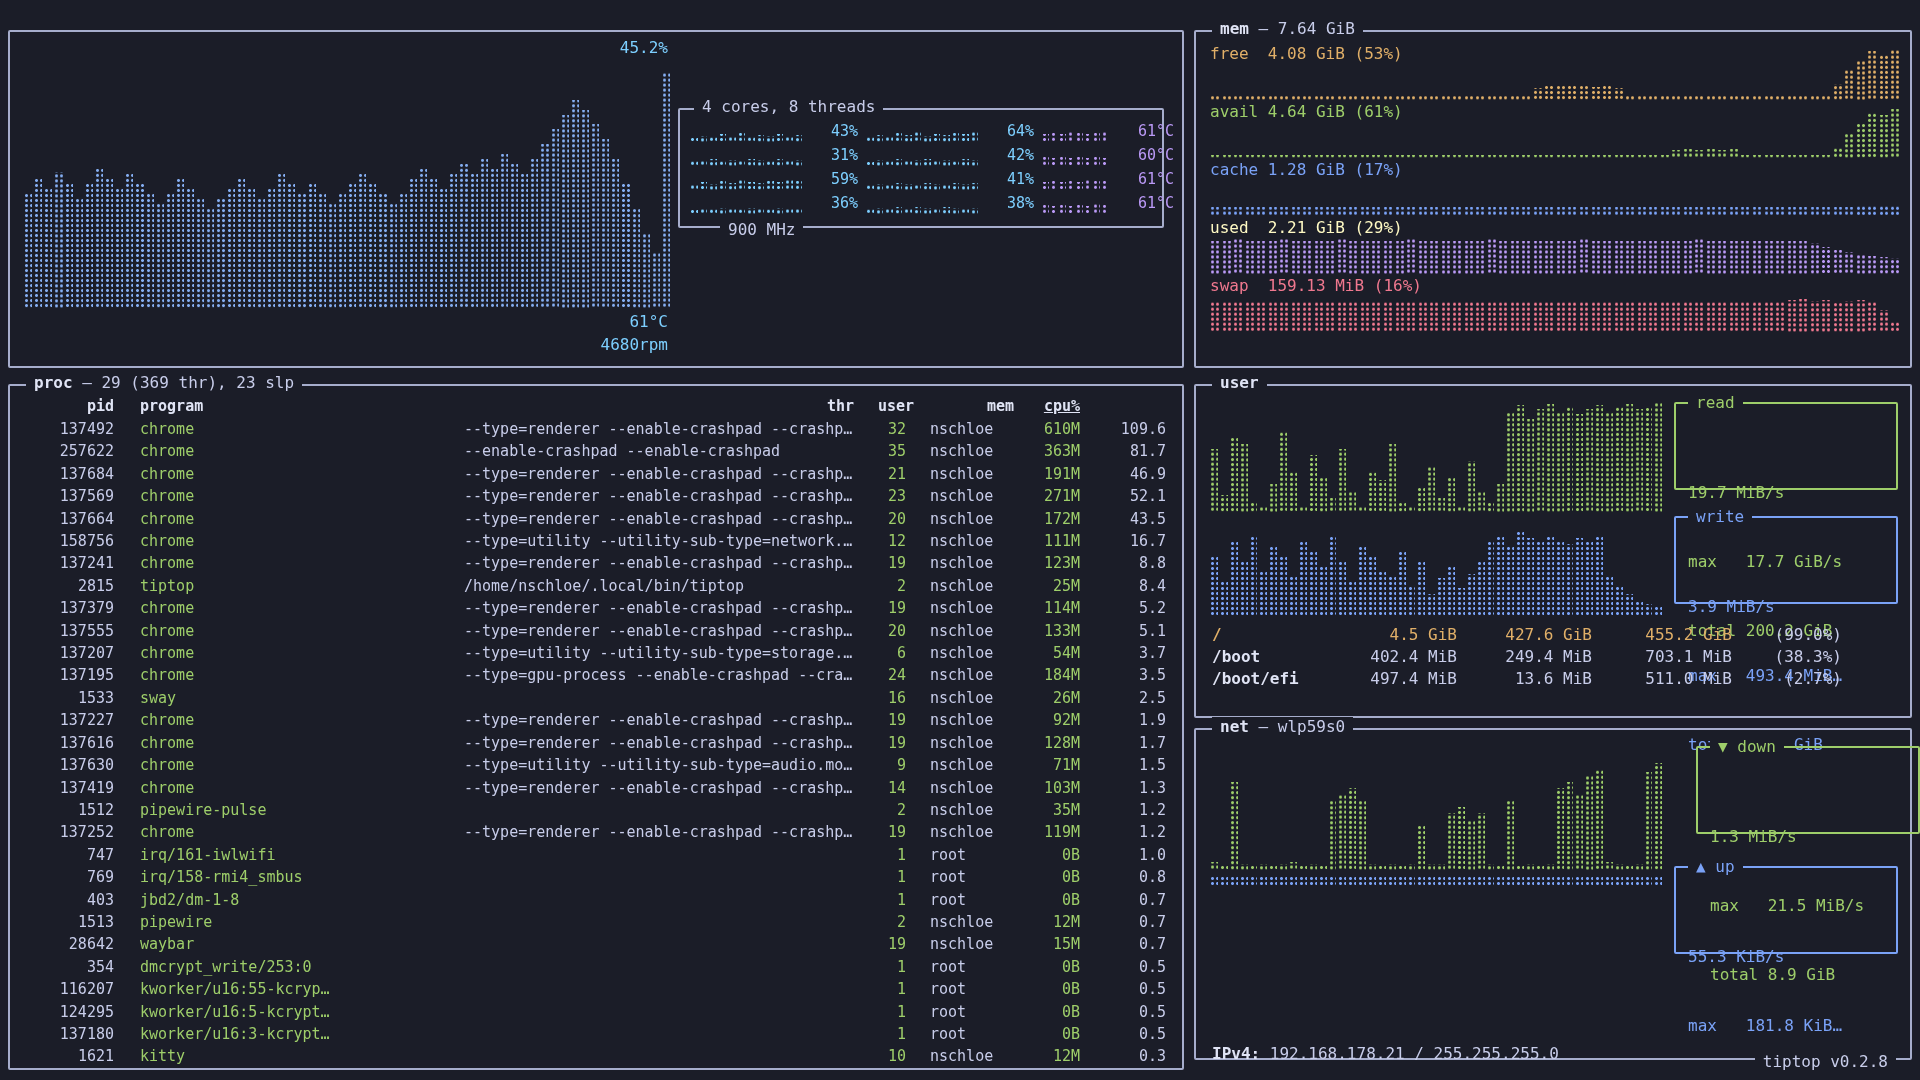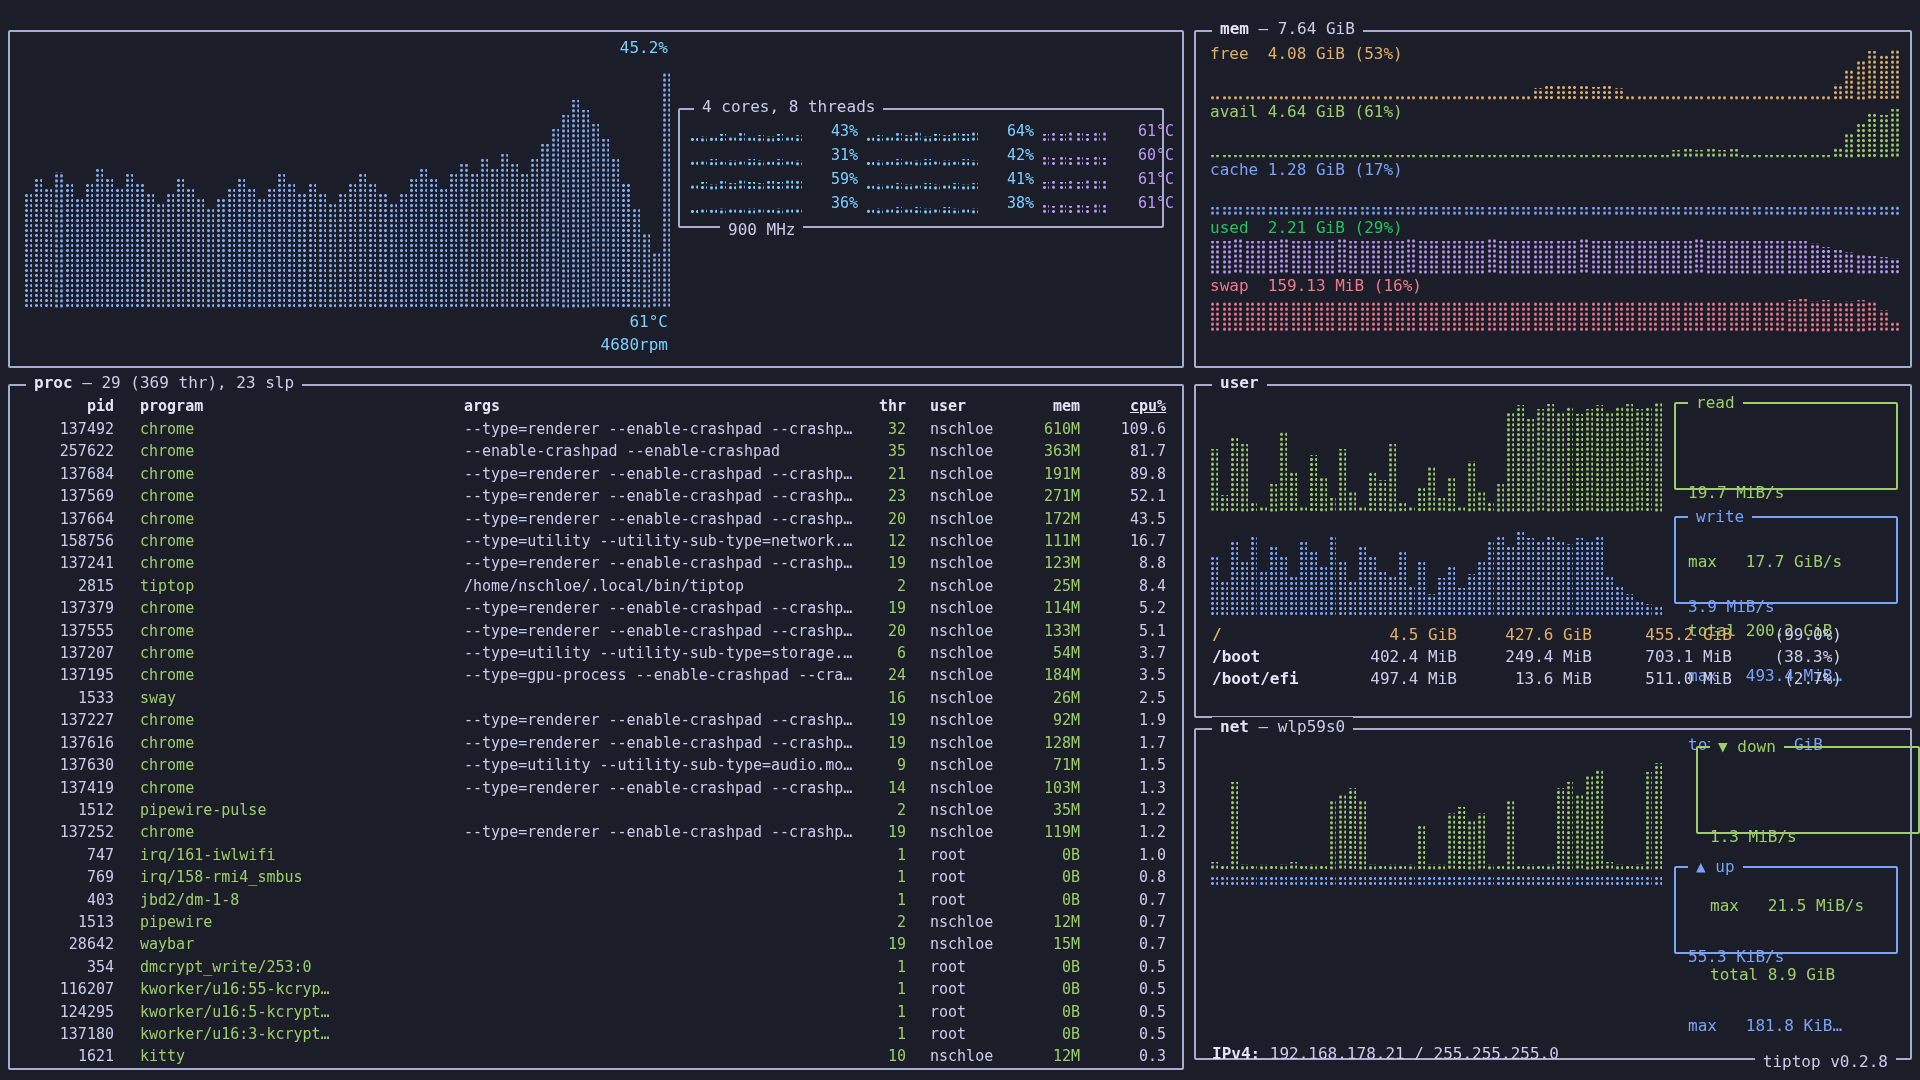--- a/index.html
+++ b/index.html
@@ -532,21 +532,21 @@
             <div class="spark-col" style="height: 16%; background-image: radial-gradient(rgb(122, 162, 247) 1.3px, transparent 1.55px);"></div>
             <div class="spark-col" style="height: 16%; background-image: radial-gradient(rgb(122, 162, 247) 1.3px, transparent 1.55px);"></div>
             <div class="spark-col" style="height: 16%; background-image: radial-gradient(rgb(122, 162, 247) 1.3px, transparent 1.55px);"></div>
             <div class="spark-col" style="height: 20%; background-image: radial-gradient(rgb(122, 162, 247) 1.3px, transparent 1.55px);"></div>
             <div class="spark-col" style="height: 20%; background-image: radial-gradient(rgb(122, 162, 247) 1.3px, transparent 1.55px);"></div>
             <div class="spark-col" style="height: 20%; background-image: radial-gradient(rgb(122, 162, 247) 1.3px, transparent 1.55px);"></div>
             <div class="spark-col" style="height: 20%; background-image: radial-gradient(rgb(122, 162, 247) 1.3px, transparent 1.55px);"></div>
           </div>
         </div>
         <div class="mem-entry" style="top: 186px;">
-          <span class="mlabel" style="color:#22c55e">used  2.21 GiB (29%)</span>
+          <span class="mlabel" style="color:#fef9c3">used  2.21 GiB (29%)</span>
           <div class="mgraph spark">
             <div class="spark-col" style="height: 62%; background-image: radial-gradient(rgb(187, 154, 247) 1.3px, transparent 1.55px);"></div>
             <div class="spark-col" style="height: 62%; background-image: radial-gradient(rgb(187, 154, 247) 1.3px, transparent 1.55px);"></div>
             <div class="spark-col" style="height: 64%; background-image: radial-gradient(rgb(187, 154, 247) 1.3px, transparent 1.55px);"></div>
             <div class="spark-col" style="height: 62%; background-image: radial-gradient(rgb(187, 154, 247) 1.3px, transparent 1.55px);"></div>
             <div class="spark-col" style="height: 62%; background-image: radial-gradient(rgb(187, 154, 247) 1.3px, transparent 1.55px);"></div>
             <div class="spark-col" style="height: 62%; background-image: radial-gradient(rgb(187, 154, 247) 1.3px, transparent 1.55px);"></div>
             <div class="spark-col" style="height: 64%; background-image: radial-gradient(rgb(187, 154, 247) 1.3px, transparent 1.55px);"></div>
             <div class="spark-col" style="height: 62%; background-image: radial-gradient(rgb(187, 154, 247) 1.3px, transparent 1.55px);"></div>
             <div class="spark-col" style="height: 62%; background-image: radial-gradient(rgb(187, 154, 247) 1.3px, transparent 1.55px);"></div>
@@ -670,30 +670,29 @@
         </div>
       </div>
   </div>
 
   <div class="panel" id="proc-panel">
     <span class="ptitle"><span class="name">proc</span><span> – 29 (369 thr), 23 slp</span></span>
     <div id="proc-body">
       <div class="prow hdr">
         <span class="pid">pid</span>
         <span class="prog">program</span>
-        <span class="args">args</span>
         <span class="thr">thr</span>
         <span class="user">user</span>
         <span class="mem">mem</span>
         <span class="cpu">cpu%</span>
       </div>
       <div id="proc-rows">
           <div class="prow"><span class="pid">137492</span><span class="prog">chrome</span><span class="args">--type=renderer --enable-crashpad --crashp…</span><span class="thr">32</span><span class="user">nschloe</span><span class="mem">610M</span><span class="cpu">109.6</span></div>
           <div class="prow"><span class="pid">257622</span><span class="prog">chrome</span><span class="args">--enable-crashpad --enable-crashpad</span><span class="thr">35</span><span class="user">nschloe</span><span class="mem">363M</span><span class="cpu">81.7</span></div>
-          <div class="prow"><span class="pid">137684</span><span class="prog">chrome</span><span class="args">--type=renderer --enable-crashpad --crashp…</span><span class="thr">21</span><span class="user">nschloe</span><span class="mem">191M</span><span class="cpu">89.8</span></div>
+          <div class="prow"><span class="pid">137684</span><span class="prog">chrome</span><span class="args">--type=renderer --enable-crashpad --crashp…</span><span class="thr">21</span><span class="user">nschloe</span><span class="mem">191M</span><span class="cpu">46.9</span></div>
           <div class="prow"><span class="pid">137569</span><span class="prog">chrome</span><span class="args">--type=renderer --enable-crashpad --crashp…</span><span class="thr">23</span><span class="user">nschloe</span><span class="mem">271M</span><span class="cpu">52.1</span></div>
           <div class="prow"><span class="pid">137664</span><span class="prog">chrome</span><span class="args">--type=renderer --enable-crashpad --crashp…</span><span class="thr">20</span><span class="user">nschloe</span><span class="mem">172M</span><span class="cpu">43.5</span></div>
           <div class="prow"><span class="pid">158756</span><span class="prog">chrome</span><span class="args">--type=utility --utility-sub-type=network.…</span><span class="thr">12</span><span class="user">nschloe</span><span class="mem">111M</span><span class="cpu">16.7</span></div>
           <div class="prow"><span class="pid">137241</span><span class="prog">chrome</span><span class="args">--type=renderer --enable-crashpad --crashp…</span><span class="thr">19</span><span class="user">nschloe</span><span class="mem">123M</span><span class="cpu">8.8</span></div>
           <div class="prow"><span class="pid">2815</span><span class="prog">tiptop</span><span class="args">/home/nschloe/.local/bin/tiptop</span><span class="thr">2</span><span class="user">nschloe</span><span class="mem">25M</span><span class="cpu">8.4</span></div>
           <div class="prow"><span class="pid">137379</span><span class="prog">chrome</span><span class="args">--type=renderer --enable-crashpad --crashp…</span><span class="thr">19</span><span class="user">nschloe</span><span class="mem">114M</span><span class="cpu">5.2</span></div>
           <div class="prow"><span class="pid">137555</span><span class="prog">chrome</span><span class="args">--type=renderer --enable-crashpad --crashp…</span><span class="thr">20</span><span class="user">nschloe</span><span class="mem">133M</span><span class="cpu">5.1</span></div>
           <div class="prow"><span class="pid">137207</span><span class="prog">chrome</span><span class="args">--type=utility --utility-sub-type=storage.…</span><span class="thr">6</span><span class="user">nschloe</span><span class="mem">54M</span><span class="cpu">3.7</span></div>
           <div class="prow"><span class="pid">137195</span><span class="prog">chrome</span><span class="args">--type=gpu-process --enable-crashpad --cra…</span><span class="thr">24</span><span class="user">nschloe</span><span class="mem">184M</span><span class="cpu">3.5</span></div>
           <div class="prow"><span class="pid">1533</span><span class="prog">sway</span><span class="args"></span><span class="thr">16</span><span class="user">nschloe</span><span class="mem">26M</span><span class="cpu">2.5</span></div>

